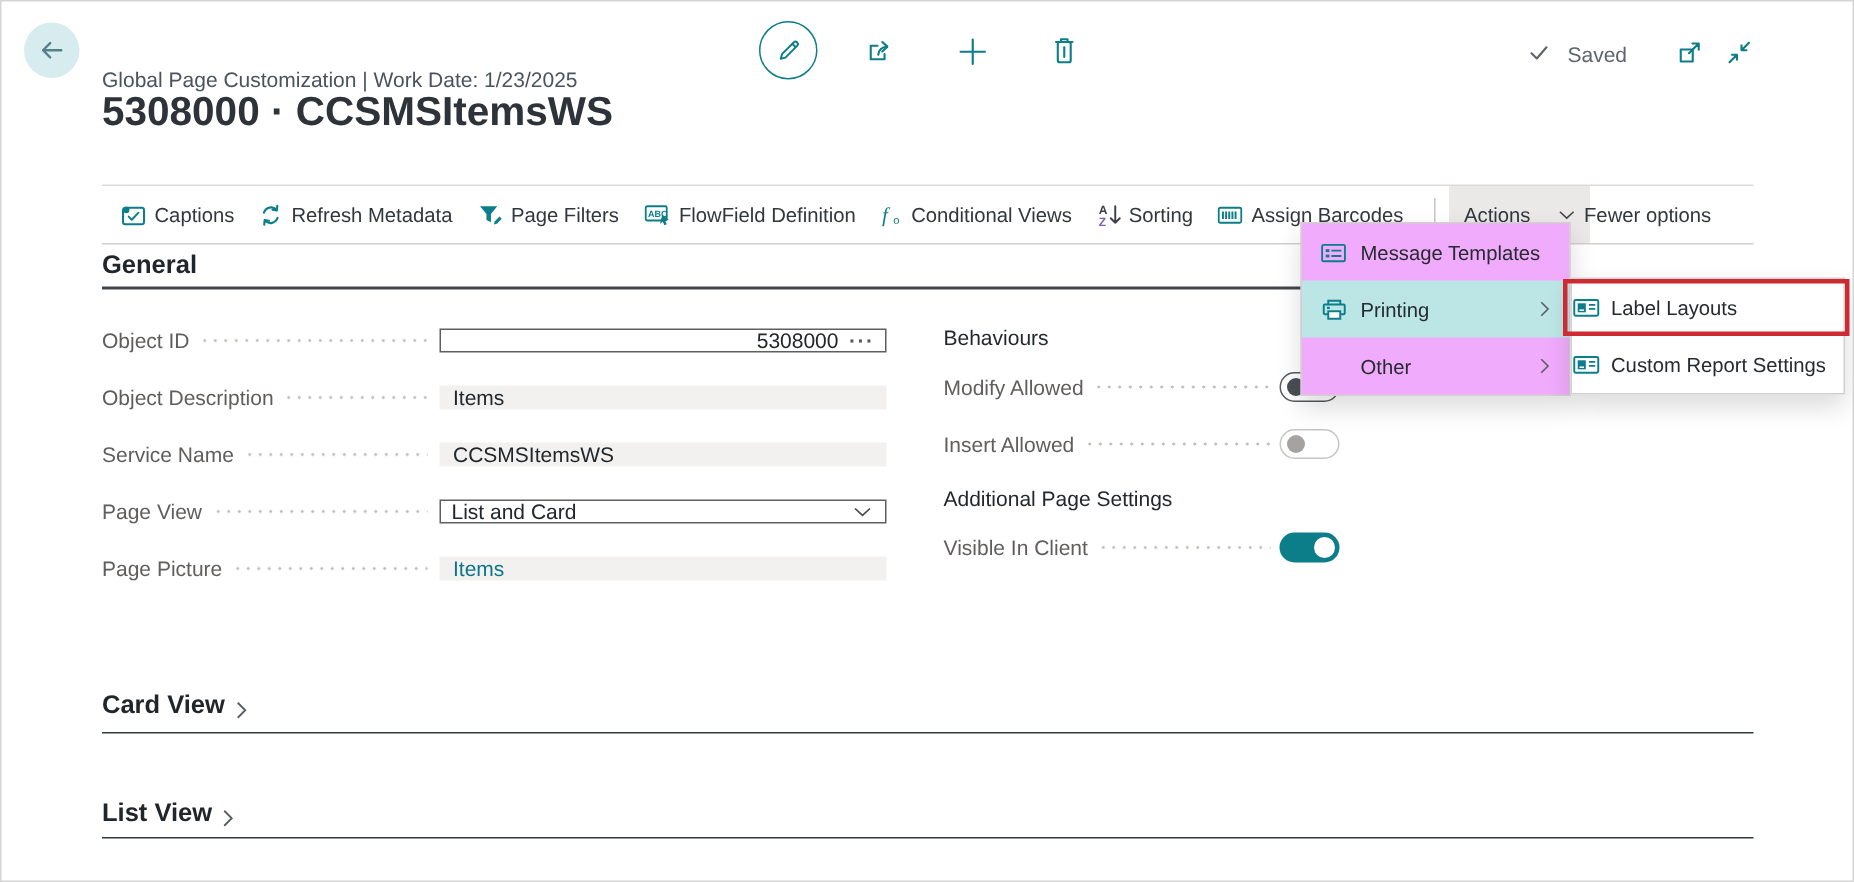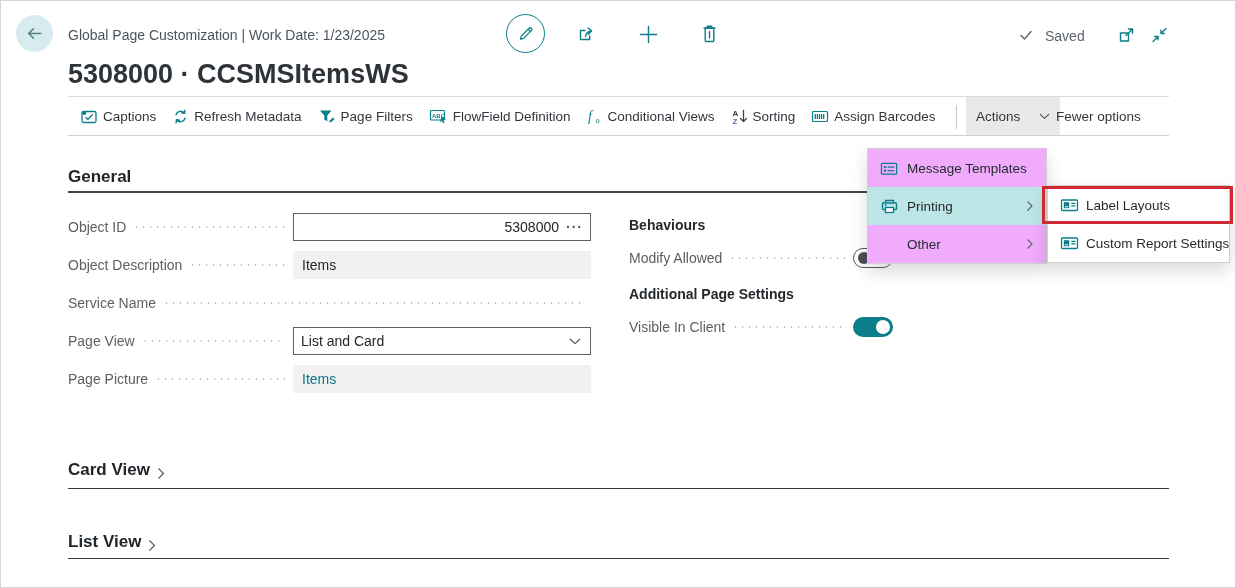--- a/index.html
+++ b/index.html
@@ -1,62 +1,62 @@
 <!DOCTYPE html>
 <html style="--accent: #0b7e8a; --hl: #bce5e6; --link: #0d7489;"><head>
 <meta charset="utf-8">
 <style>
 *{margin:0;padding:0;box-sizing:border-box}
 html,body{width:1236px;height:588px}
 body{background:#fff;font-family:"Liberation Sans",sans-serif;position:relative;overflow:hidden;border:1px solid #d5d5d5;color:#24292e}
 svg{display:block}
 .back-btn{position:absolute;left:15px;top:14px;width:37px;height:37px;border-radius:50%;background:#d7ecef;display:flex;align-items:center;justify-content:center;color:#54808a;cursor:pointer}
-.breadcrumb{position:absolute;left:67px;top:26px;font-size:14px;color:#4a545e}
+.breadcrumb{position:absolute;left:67px;top:44px;font-size:14px;color:#4a545e}
 .ti{position:absolute;color:var(--accent)}
 .icon-circle{width:39px;height:39px;border-radius:50%;border:1px solid var(--accent);display:flex;align-items:center;justify-content:center}
 .saved{position:absolute;left:1018px;top:27px;display:flex;align-items:flex-start;gap:12px;color:#5d646b;font-size:14px}
 .page-title{position:absolute;left:67px;top:58px;font-size:27px;font-weight:700;color:#2d3339}
-.toolbar{position:absolute;left:67px;top:95px;width:1101px;height:40px;border-top:1px solid #dddbd9;border-bottom:1px solid #d2d0ce;display:flex;align-items:center;font-size:13.5px;color:#31373d}
+.toolbar{position:absolute;left:67px;top:122px;width:1101px;height:40px;border-top:1px solid #dddbd9;border-bottom:1px solid #d2d0ce;display:flex;align-items:center;font-size:13.5px;color:#31373d}
 .tb-item{display:flex;align-items:center;gap:5px;padding:0 8px;height:100%;cursor:pointer;white-space:nowrap}
 .tb-item:first-child{padding-left:12px}
 .tb-item .ic{color:var(--accent)}
 .tb-sep{position:absolute;left:888px;top:8px;width:1px;height:24px;background:#c8c6c4}
 .tb-actions{position:absolute;left:898px;top:0;height:100%;display:flex;align-items:center;gap:19px;padding:0 10px;background:#ebe9e7;cursor:pointer}
 .tb-fewer{position:absolute;left:978px;top:0;height:100%;display:flex;align-items:center;padding:0 10px;cursor:pointer}
 .sec-head{position:absolute;left:67px;font-size:17px;font-weight:600;color:#21262b;display:flex;align-items:flex-end;gap:7px}
 .rule{position:absolute;left:67px;width:1101px}
 .fields{position:absolute;left:67px;top:212px;width:523px}
 .frow{display:flex;align-items:center;height:28px;margin-bottom:10px}
 .flabel{font-size:14px;color:#605e5c;white-space:nowrap}
 .fdots{flex:1;align-self:stretch;margin:0 8px 0 7px;background-image:radial-gradient(circle,#c1beba 0.9px,transparent 1.15px);background-size:7px 28px}
-.fbox{width:298px;height:28px;display:flex;align-items:center;font-size:14px;color:#22272c;flex:none}
+.fbox{width:298px;height:16px;display:flex;align-items:center;font-size:14px;color:#22272c;flex:none}
 .fbox.edit{border:1px solid #605f5e;background:#fff;padding:0 7px}
 .fbox.ro{background:#f2f1f0;padding:0 9px}
 .fbox.link span{color:var(--link)}
 .val-r{flex:1;text-align:right}
 .lookup-dots{color:#5a5856;margin-left:7px;letter-spacing:1px;font-weight:700;cursor:pointer}
 .fchev{margin-left:auto;color:#454b51;padding-right:2px}
 .rcol{position:absolute;left:628px;top:216px;width:264px}
-.rhead{font-size:14px;font-weight:700;color:#23282d;margin-bottom:15px}
+.rhead{font-size:14px;font-weight:400;color:#23282d;margin-bottom:15px}
 .trow{display:flex;align-items:center;height:20px;margin-bottom:18px}
 .trow .fdots{background-size:7px 20px;margin:0 6px 0 7px}
 .toggle{width:40px;height:20px;border-radius:10px;position:relative;flex:none;cursor:pointer}
 .toggle.off{border:1px solid #565b61;background:#fff}
 .toggle.off .knob{position:absolute;left:4px;top:3px;width:12px;height:12px;border-radius:50%;background:#4a4f55}
 .toggle.dis{border:1px solid #c8c6c4;background:#fff}
 .toggle.dis .knob{position:absolute;left:4px;top:3px;width:12px;height:12px;border-radius:50%;background:#a5a3a1}
 .toggle.on{background:var(--accent)}
 .toggle.on .knob{position:absolute;right:3px;top:3px;width:14px;height:14px;border-radius:50%;background:#fff}
 .menu{position:absolute;left:866px;top:147px;width:180px;background:#f0abfc;border:1px solid #d2d0ce;box-shadow:0 8px 16px rgba(0,0,0,.14);z-index:5}
 .mi{height:38px;display:flex;align-items:center;padding:0 12px;font-size:13.5px;color:#262b30;cursor:pointer;white-space:nowrap}
 .mi .mic{width:19px;margin-right:8px;color:var(--accent);flex:none}
 .mi.hl{background:var(--hl)}
 .mchev{margin-left:auto;color:#5a6066}
 .submenu{position:absolute;left:1046px;top:184px;width:183px;background:#fff;border:1px solid #d2d0ce;box-shadow:0 8px 16px rgba(0,0,0,.14);z-index:6}
-.smi{height:38px;display:flex;align-items:center;padding:0 12px;font-size:13.5px;color:#262b30;cursor:pointer;white-space:nowrap}
+.smi{height:38px;display:flex;align-items:center;padding:0 0;font-size:13.5px;color:#262b30;cursor:pointer;white-space:nowrap}
 .smi .mic{width:19px;margin-right:7px;color:var(--accent);flex:none}
 .red-box{position:absolute;left:1041px;top:185px;width:191px;height:38px;border:3px solid #cd2b31;z-index:10;pointer-events:none}
 .ft-chev{color:#555b61}
 </style>
 </head>
 <body>
 
 <div class="back-btn">
   <svg width="19" height="19" viewBox="0 0 18 18" fill="none" stroke="currentColor" stroke-width="1.5" stroke-linecap="round" stroke-linejoin="round">
       <path d="M15 9H3.5M8 4.5 3.5 9l4.5 4.5"></path>
@@ -212,20 +212,23 @@
   <div class="frow">
     <span class="flabel">Object Description</span>
     <span class="fdots"></span>
     <div class="fbox ro">
       <span>Items</span>
     </div>
   </div>
   <div class="frow">
     <span class="flabel">Service Name</span>
     <span class="fdots"></span>
+    <div class="fbox ro">
+      <span>CCSMSItemsWS</span>
+    </div>
   </div>
   <div class="frow">
     <span class="flabel">Page View</span>
     <span class="fdots"></span>
     <div class="fbox edit">
       <span>List and Card</span>
       <span class="fchev">
           <svg width="12" height="7" viewBox="0 0 12 7" fill="none" stroke="#454a50" stroke-width="1.1">
             <path d="M1 1l5 4.6L11 1"></path>
           </svg>
@@ -240,20 +243,27 @@
     </div>
   </div>
 </div>
 
 <div class="rcol">
   <div class="rhead">Behaviours</div>
   <div class="trow">
     <span class="flabel">Modify Allowed</span>
     <span class="fdots"></span>
     <div class="toggle off">
+        <span class="knob"></span>
+      </div>
+  </div>
+  <div class="trow">
+    <span class="flabel">Insert Allowed</span>
+    <span class="fdots"></span>
+    <div class="toggle dis">
         <span class="knob"></span>
       </div>
   </div>
   <div class="rhead">Additional Page Settings</div>
   <div class="trow">
     <span class="flabel">Visible In Client</span>
     <span class="fdots"></span>
     <div class="toggle on">
         <span class="knob"></span>
       </div>

